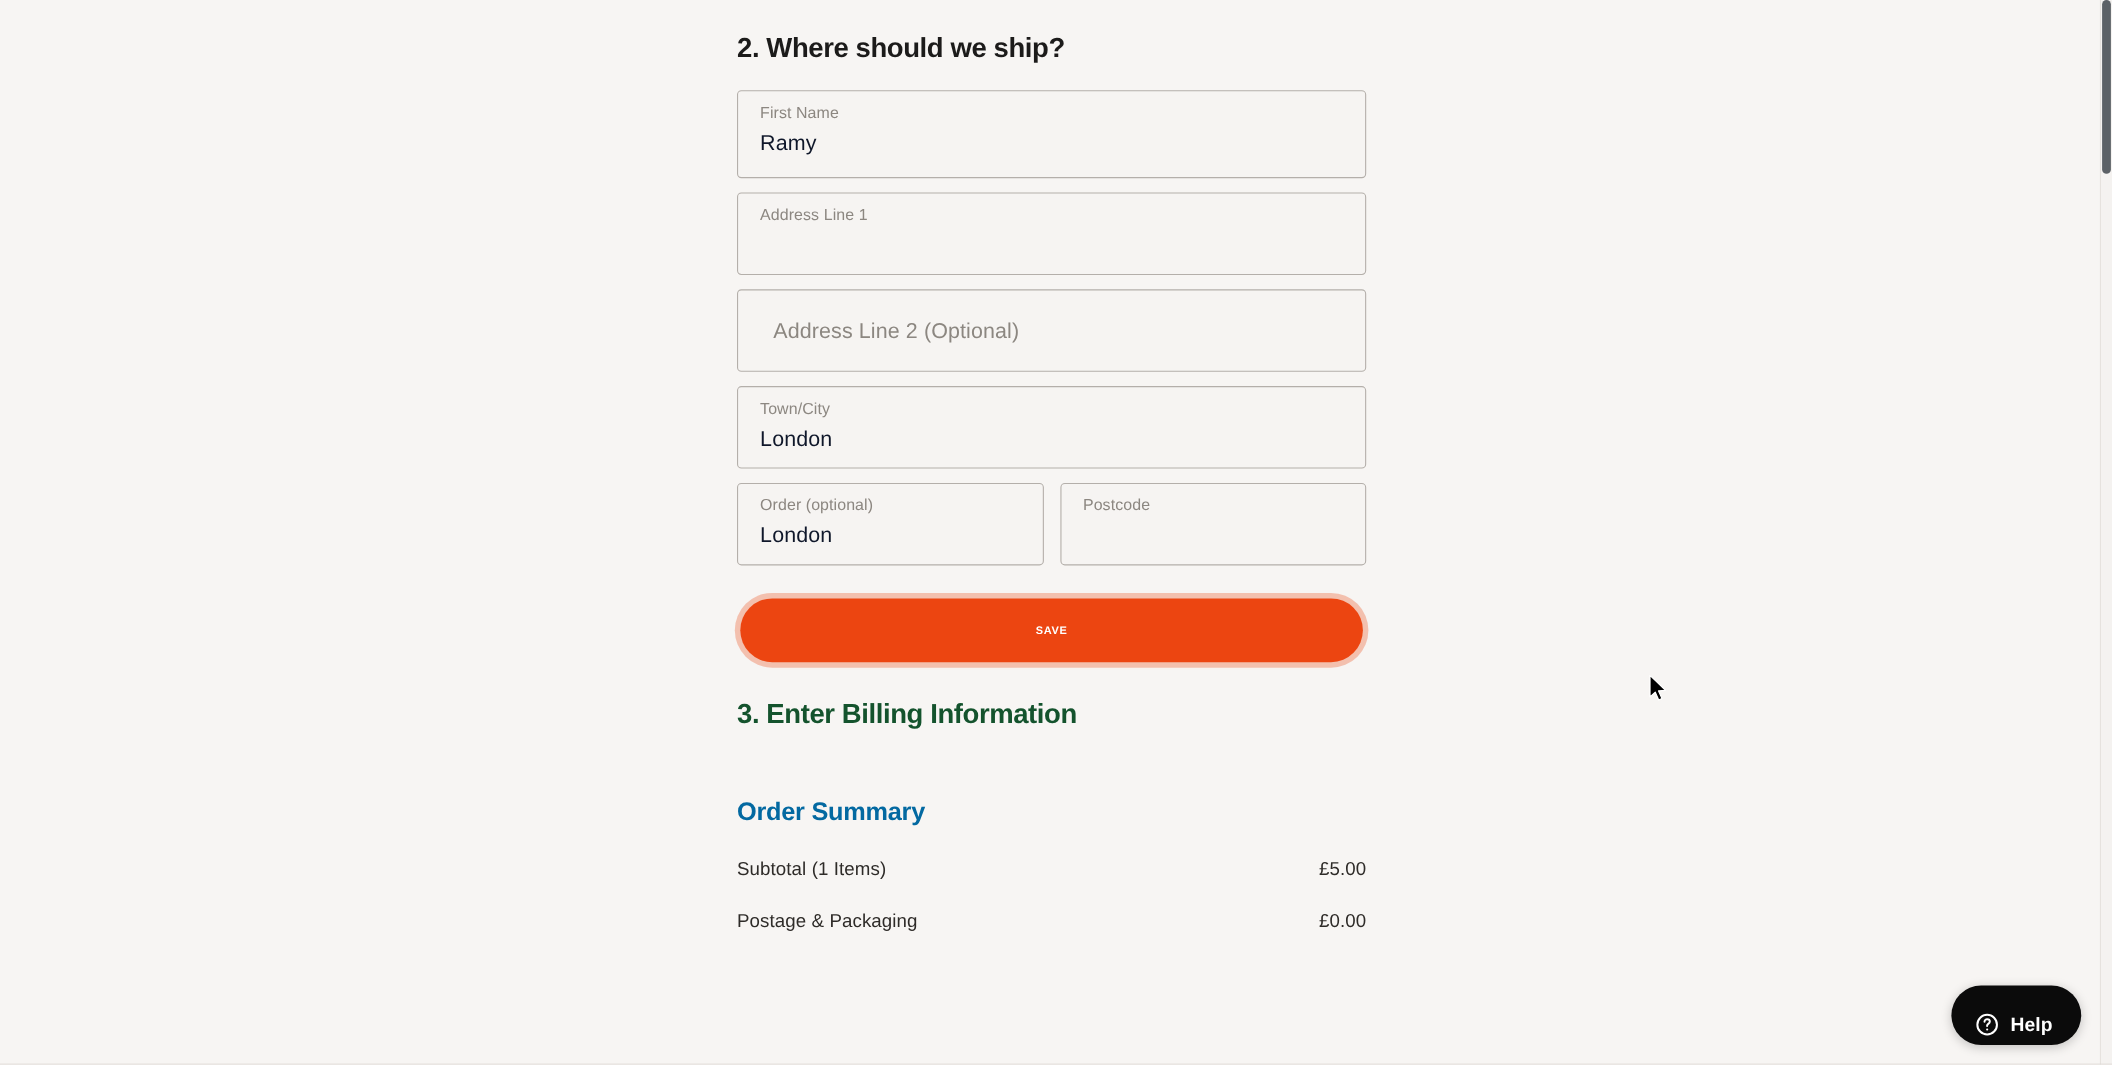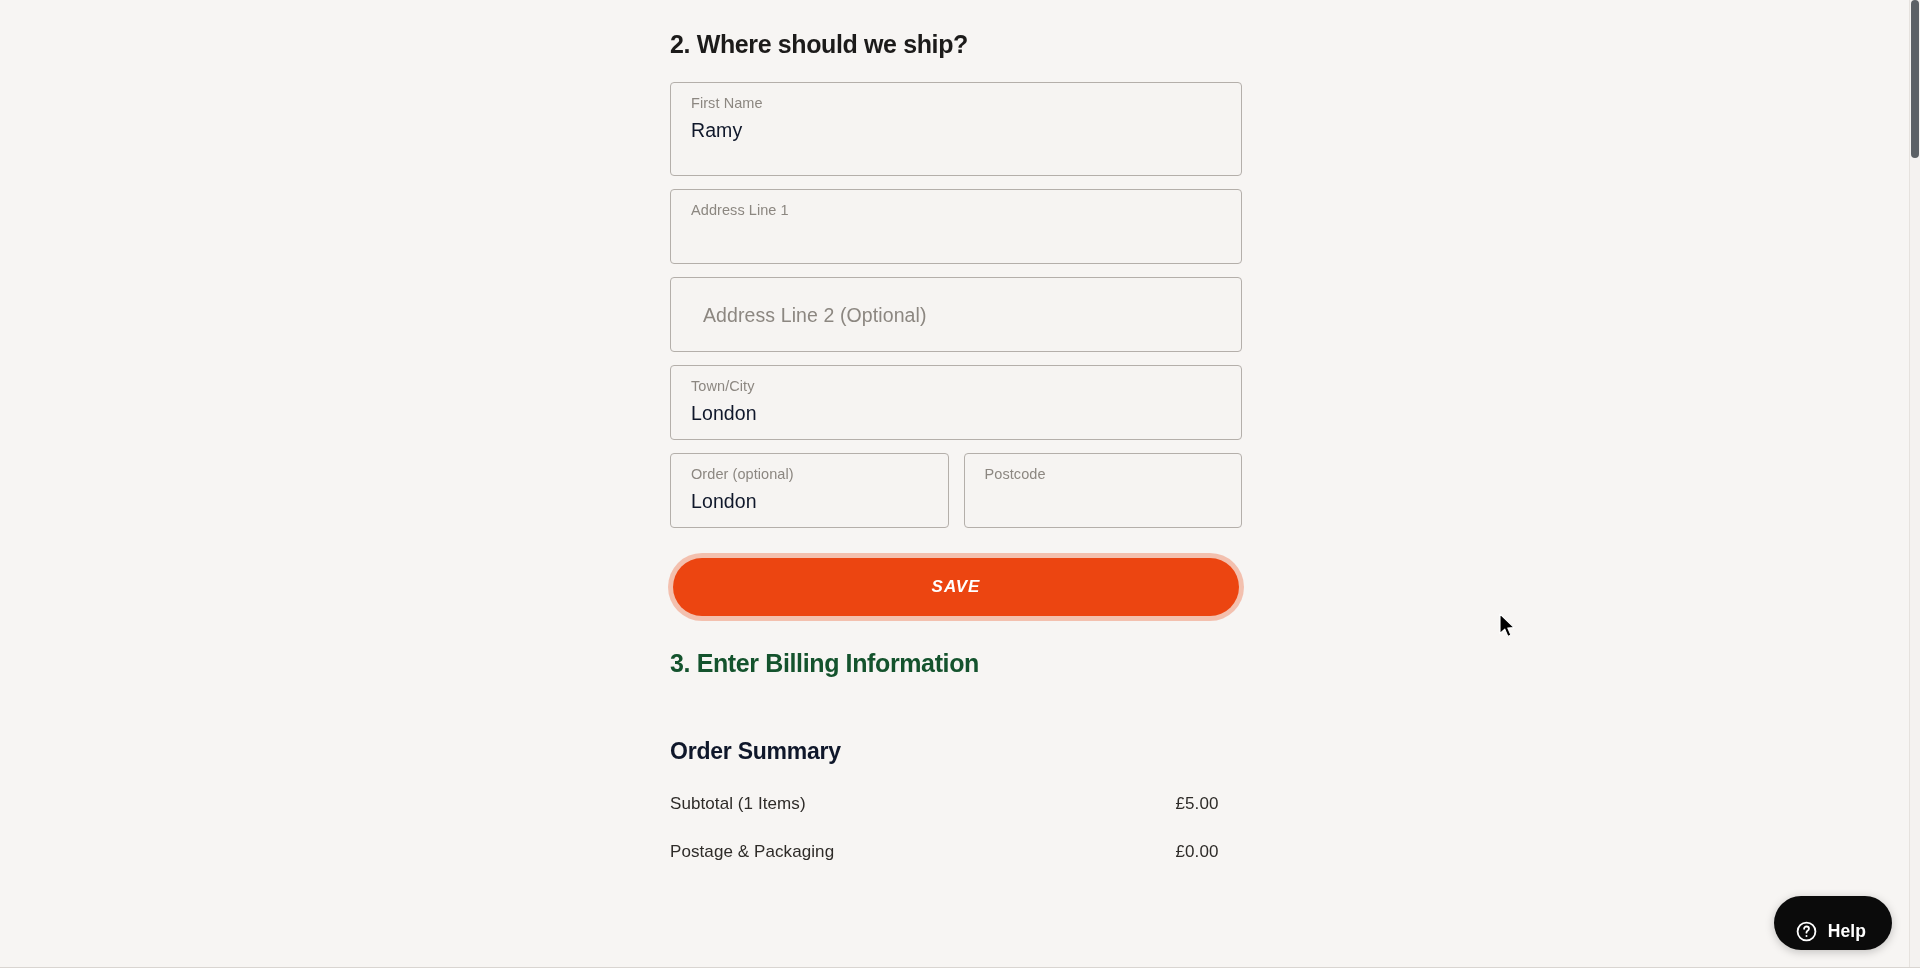--- a/index.html
+++ b/index.html
@@ -69,21 +69,21 @@
     display: flex;
     gap: 15px;
   }
   .field-row > .field { flex: 1 1 0; }
 
   .field {
     position: relative;
     background: #F6F4F2;
     border: 1px solid #B4AFAA;
     border-radius: 4px;
-    height: 94px;
+    height: 80px;
     padding: 11px 20px 0 20px;
     display: flex;
     flex-direction: column;
     justify-content: flex-start;
     cursor: text;
   }
   .field.tall { height: 75px; }
 
   .field-label {
     font-size: 14.5px;
@@ -123,52 +123,51 @@
   }
   .save-button {
     display: block;
     width: 100%;
     height: 58px;
     border: none;
     border-radius: 32px;
     background: #EC4511;
     color: #FFFFFF;
     font-family: "Liberation Sans", "DejaVu Sans", sans-serif;
-    font-size: 17px;
+    font-size: 10px;
     font-weight: 700;
     letter-spacing: 0.055em;
     cursor: pointer;
     box-shadow: 0 0 0 5px rgba(236, 69, 17, 0.30);
-    font-style: italic;
   }
 
   
   .summary {
     margin-top: 58px;
   }
   .summary-title {
     font-size: 23px;
     font-weight: 700;
     letter-spacing: -0.01em;
-    color: #0f172a;
+    color: #0369a1;
     margin: 0 0 29px 0;
   }
   .summary-row {
     display: flex;
     justify-content: space-between;
     align-items: baseline;
     font-size: 17px;
     color: #2E2B28;
     letter-spacing: 0.005em;
     margin-bottom: 28px;
   }
   .summary-row .label { flex: 1 1 auto; }
   .summary-row .amount {
     flex: 0 0 auto;
-    text-align: center;
+    text-align: right;
     min-width: 90px;
   }
 
   
   .help-widget {
     position: absolute;
     right: 28px;
     bottom: 18px;
     height: 54px;
     padding: 16px 26px 0 21px;

